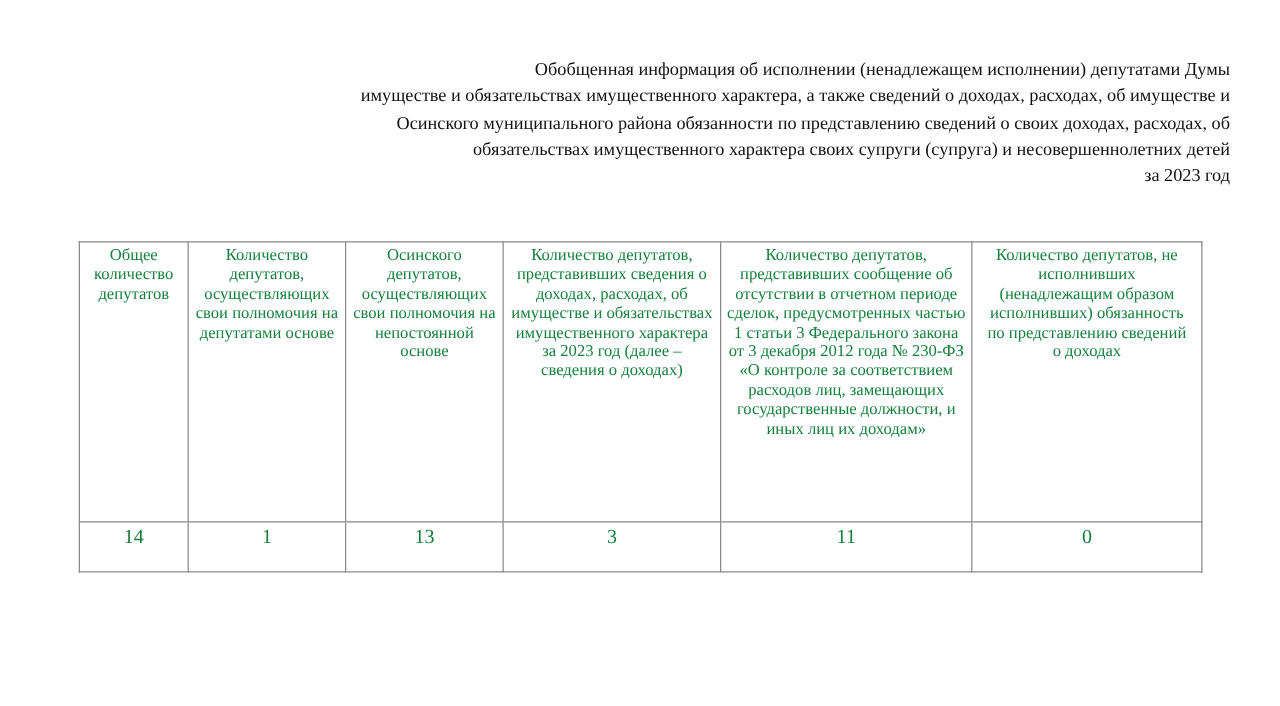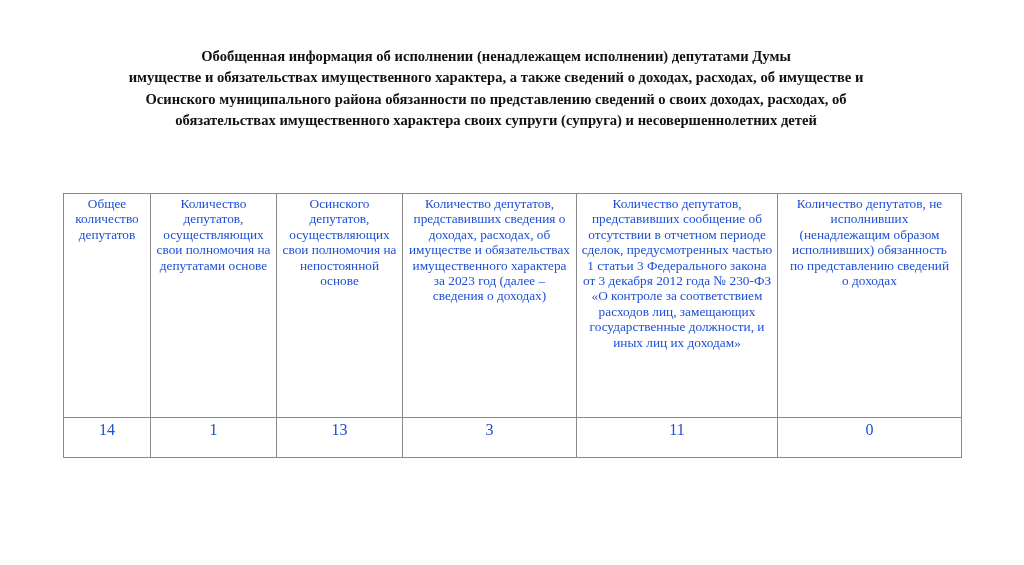--- a/index.html
+++ b/index.html
@@ -1,35 +1,36 @@
 <!DOCTYPE html>
 <html><head>
 <meta charset="utf-8">
 <style>
   html, body { margin: 0; padding: 0; background: #ffffff; }
   body { width: 1024px; height: 565px; position: relative; overflow: hidden;
          font-family: "Liberation Serif", "DejaVu Serif", serif; color: #111; }
-  .title { position: absolute; left: 24px; top: 46px; width: 944px; text-align: center;
-           font-weight: bold; font-size: 14.6px; line-height: 21.3px; }
+  .title { position: absolute; left: 40px; top: 46px; width: 944px; text-align: right;
+           font-weight: normal; font-size: 14.6px; line-height: 21.3px; }
   .title div { white-space: nowrap; }
   table.summary { position: absolute; left: 63px; top: 193px; border-collapse: collapse;
                   table-layout: fixed; width: 898px; }
   table.summary td { border: 1px solid #8a8a8a; vertical-align: top; text-align: center;
-                     font-size: 13.3px; line-height: 15.4px; padding: 2px 1px; color: #1d4ed8; }
+                     font-size: 13.3px; line-height: 15.4px; padding: 2px 1px; color: #15803d; }
   table.summary tr.head td { height: 219px; }
   table.summary tr.vals td { height: 33px; font-size: 16px; padding-top: 4px; }
 </style>
 </head>
 <body>
 
 <div class="title">
   <div>Обобщенная информация об исполнении (ненадлежащем исполнении) депутатами Думы</div>
   <div>имуществе и обязательствах имущественного характера, а также сведений о доходах, расходах, об имуществе и</div>
   <div>Осинского муниципального района обязанности по представлению сведений о своих доходах, расходах, об</div>
   <div>обязательствах имущественного характера своих супруги (супруга) и несовершеннолетних детей</div>
+  <div>за 2023 год</div>
 </div>
 
 <table class="summary">
   <colgroup>
     <col style="width:87px">
       <col style="width:126px">
       <col style="width:126px">
     <col style="width:174px">
       <col style="width:201px">
       <col style="width:184px">

